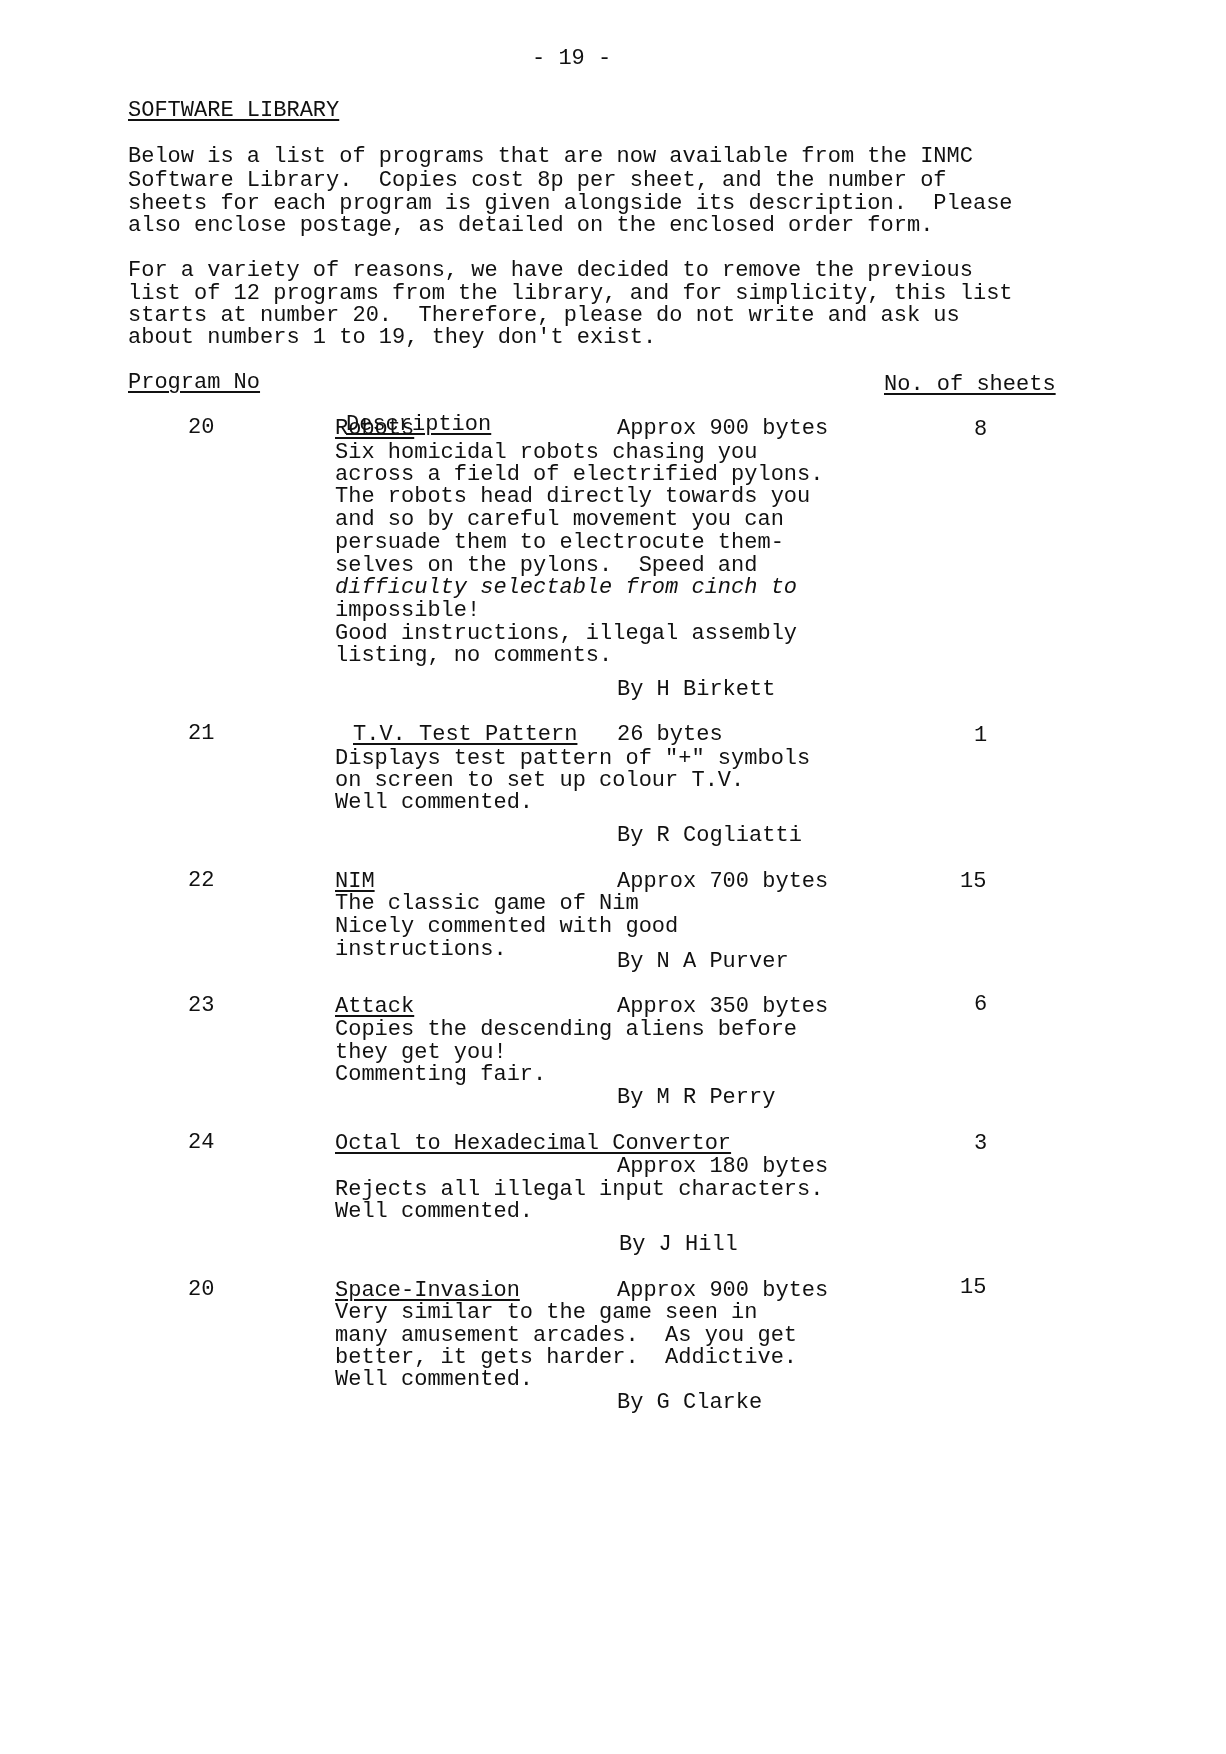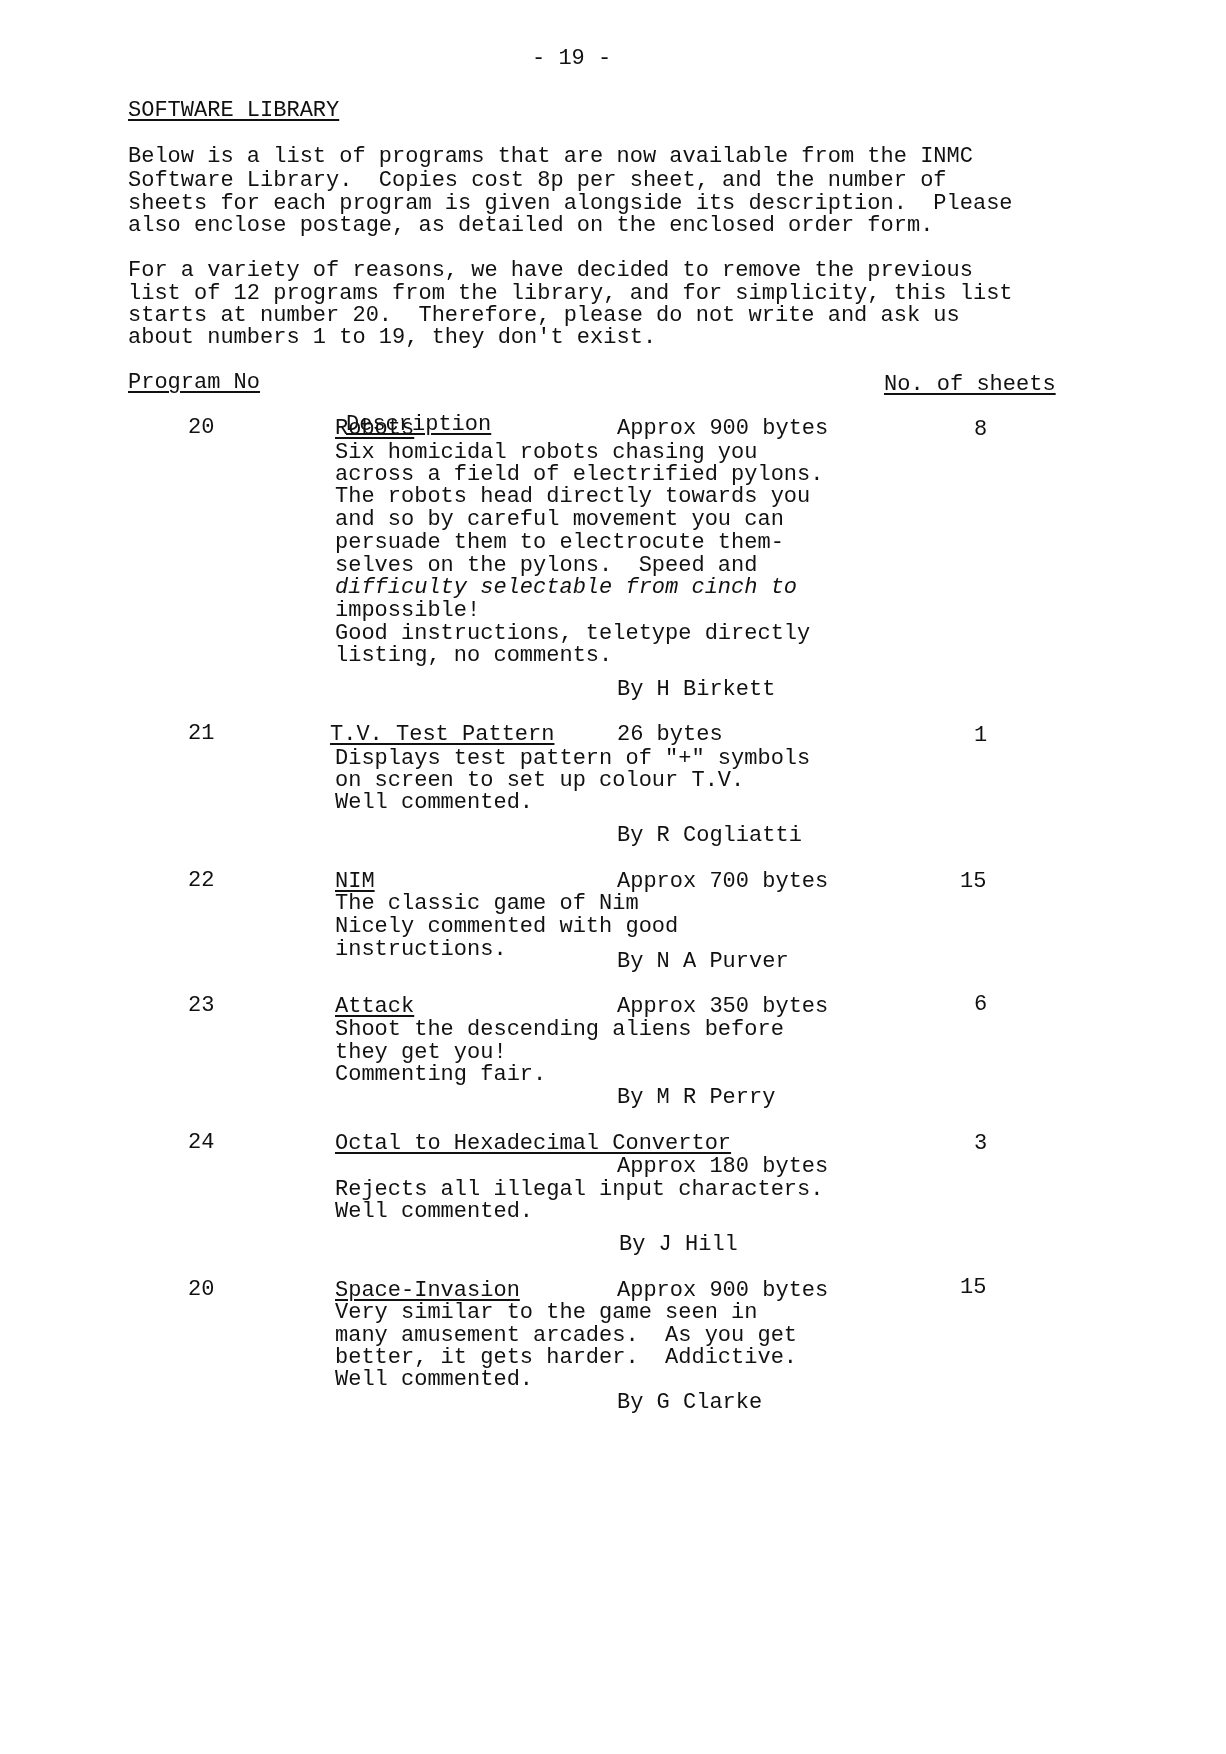--- a/index.html
+++ b/index.html
@@ -44,28 +44,28 @@
   <div class="abs" style="left:617px; top:416px;">Approx 900 bytes</div>
   <div class="abs" style="left:974px; top:417px;">8</div>
   <div class="desc" style="top:440px;">Six homicidal robots chasing you</div>
   <div class="desc" style="top:462px;">across a field of electrified pylons.</div>
   <div class="desc" style="top:484px;">The robots head directly towards you</div>
   <div class="desc" style="top:507px;">and so by careful movement you can</div>
   <div class="desc" style="top:530px;">persuade them to electrocute them-</div>
   <div class="desc" style="top:553px;">selves on the pylons.  Speed and</div>
   <div class="desc" style="top:575px;font-style:italic;">difficulty selectable from cinch to</div>
   <div class="desc" style="top:598px;">impossible!</div>
-  <div class="desc" style="top:621px;">Good instructions, teletype directly</div>
+  <div class="desc" style="top:621px;">Good instructions, illegal assembly</div>
   <div class="desc" style="top:643px;">listing, no comments.</div>
   <div class="abs" style="left:617px; top:677px;">By H Birkett</div>
 </div>
 
 <div>
   <div class="abs" style="left:188px; top:721px;">21</div>
-  <div class="abs u" style="left:330px; top:722px;">T.V. Test Pattern</div>
+  <div class="abs u" style="left:353px; top:722px;">T.V. Test Pattern</div>
   <div class="abs" style="left:617px; top:722px;">26 bytes</div>
   <div class="abs" style="left:974px; top:723px;">1</div>
   <div class="desc" style="top:746px;">Displays test pattern of "+" symbols</div>
   <div class="desc" style="top:768px;">on screen to set up colour T.V.</div>
   <div class="desc" style="top:790px;">Well commented.</div>
   <div class="abs" style="left:617px; top:823px;">By R Cogliatti</div>
 </div>
 
 <div>
   <div class="abs" style="left:188px; top:868px;">22</div>
@@ -76,21 +76,21 @@
   <div class="desc" style="top:914px;">Nicely commented with good</div>
   <div class="desc" style="top:937px;">instructions.</div>
   <div class="abs" style="left:617px; top:949px;">By N A Purver</div>
 </div>
 
 <div>
   <div class="abs" style="left:188px; top:993px;">23</div>
   <div class="abs u" style="left:335px; top:994px;">Attack</div>
   <div class="abs" style="left:617px; top:994px;">Approx 350 bytes</div>
   <div class="abs" style="left:974px; top:992px;">6</div>
-  <div class="desc" style="top:1017px;">Shoot the descending aliens before</div>
+  <div class="desc" style="top:1017px;">Copies the descending aliens before</div>
   <div class="desc" style="top:1040px;">they get you!</div>
   <div class="desc" style="top:1062px;">Commenting fair.</div>
   <div class="abs" style="left:617px; top:1085px;">By M R Perry</div>
 </div>
 
 <div>
   <div class="abs" style="left:188px; top:1130px;">24</div>
   <div class="abs u" style="left:335px; top:1131px;">Octal to Hexadecimal Convertor</div>
   <div class="abs" style="left:974px; top:1131px;">3</div>
   <div class="abs" style="left:617px; top:1154px;">Approx 180 bytes</div>

